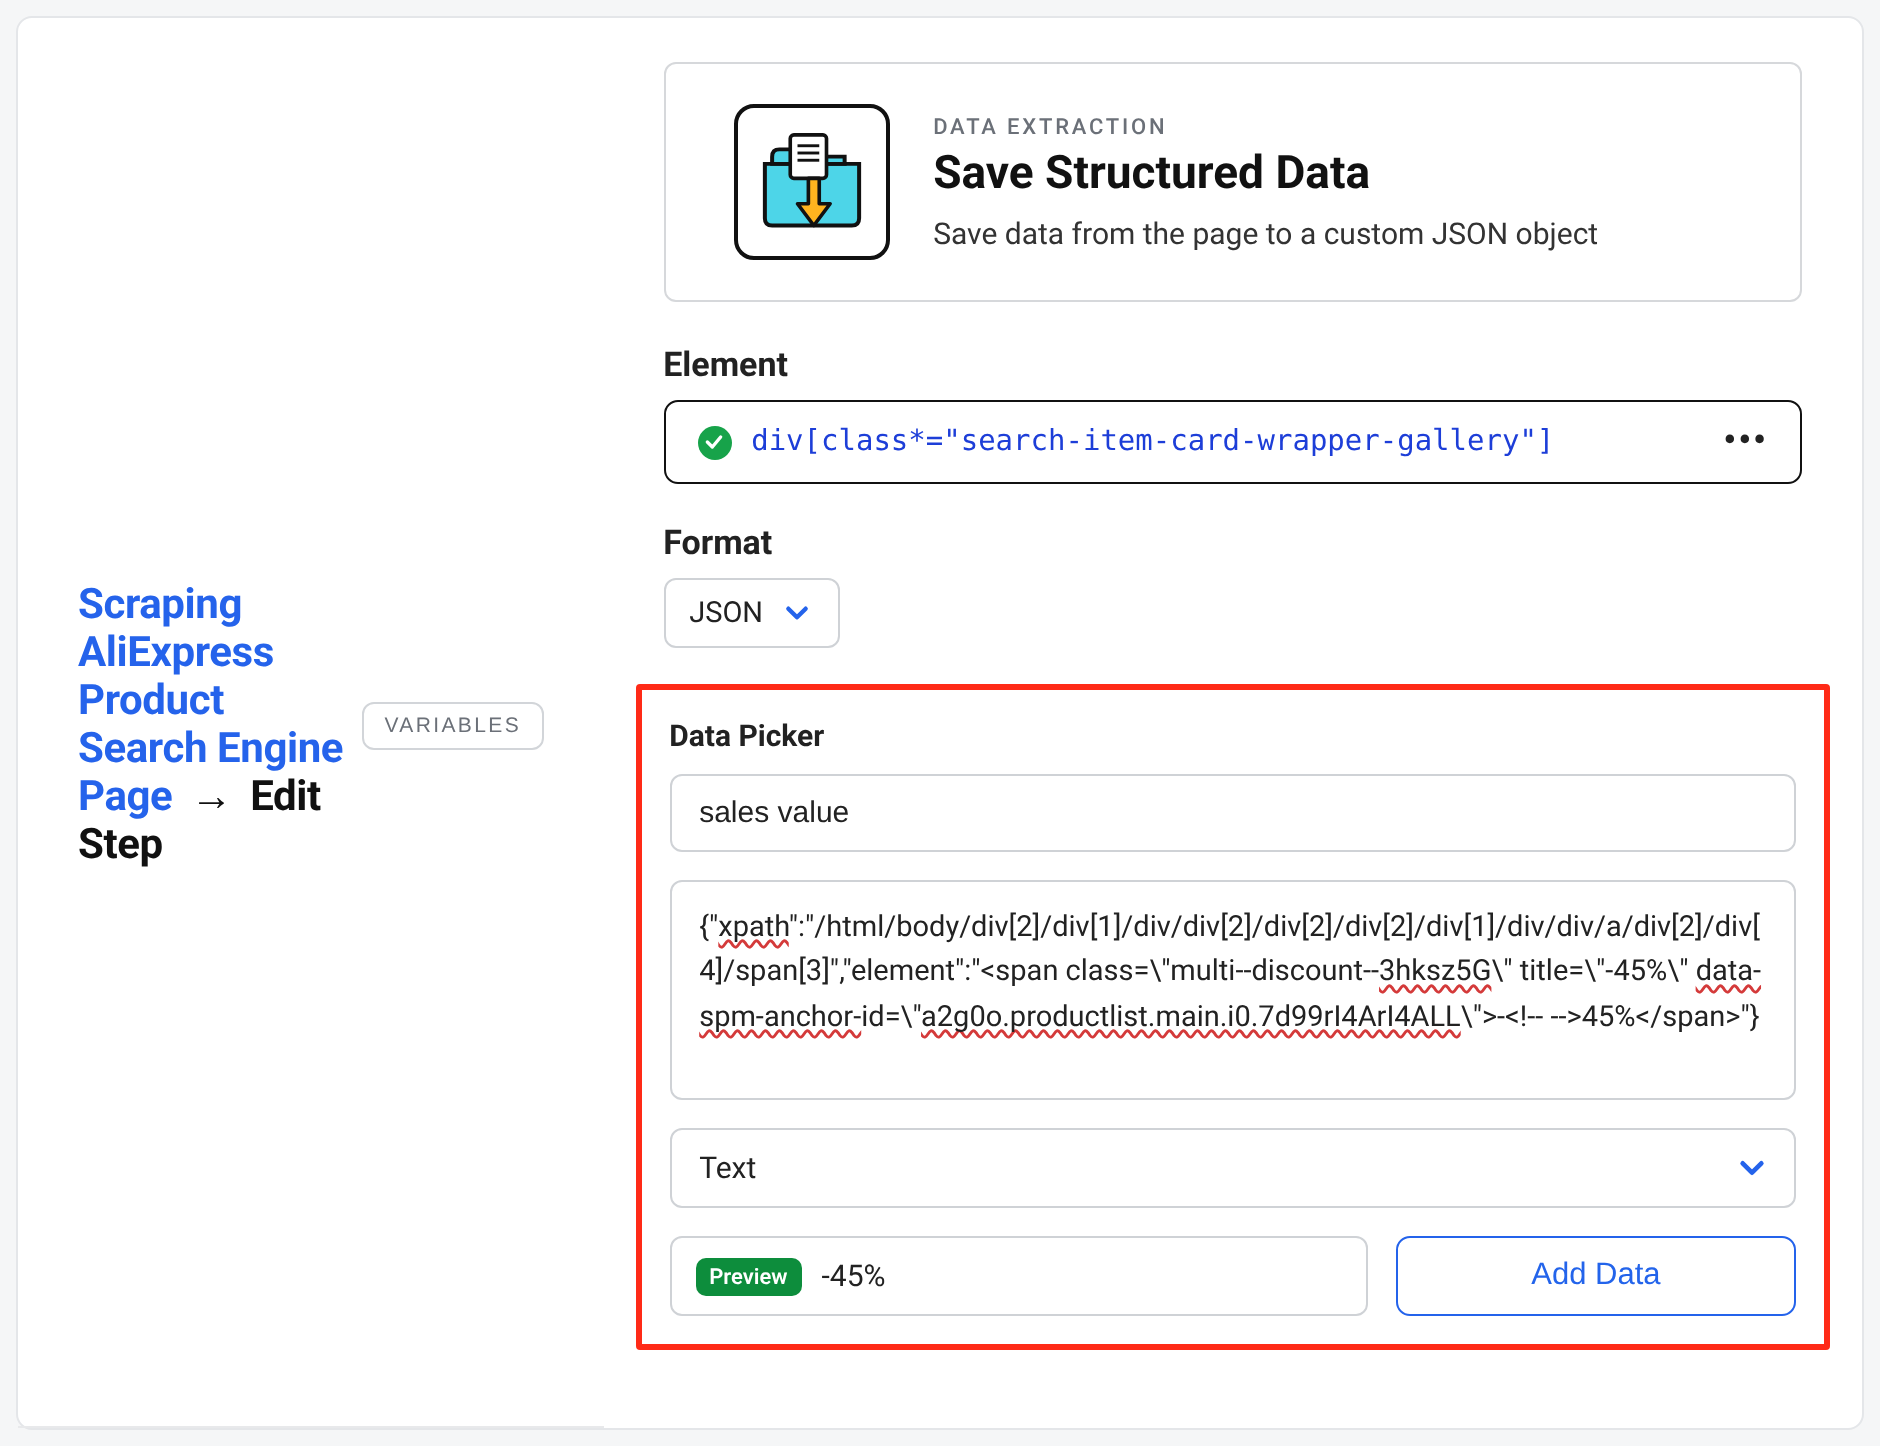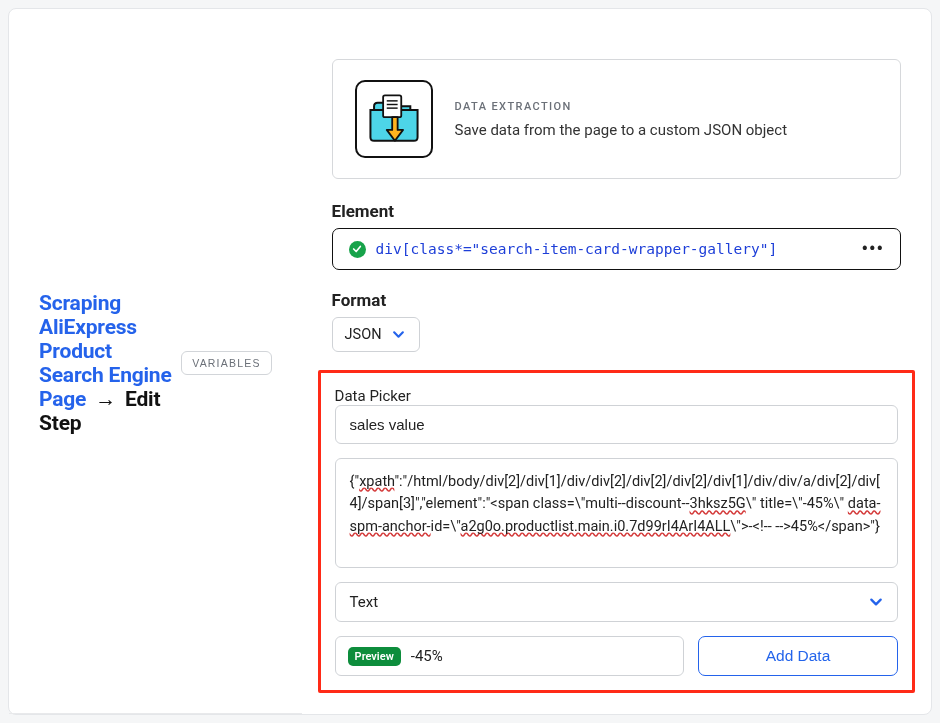--- a/index.html
+++ b/index.html
@@ -52,26 +52,25 @@
       cursor: pointer;
       font-weight: 500;
     }
     .content {
       padding: 22px 30px;
       overflow: auto;
     }
     .step-header-card {
       border: 1px solid #d6d8db;
       border-radius: 6px;
-      padding: 20px 22px;
+      padding: 20px 34px;
       display: flex;
       align-items: center;
       gap: 22px;
       margin-bottom: 22px;
-      margin-top: 28px;
     }
     .step-icon-box {
       width: 78px;
       height: 78px;
       border: 2px solid #111;
       border-radius: 10px;
       background: #fff;
       display: flex;
       align-items: center;
       justify-content: center;
@@ -160,23 +159,24 @@
       align-items: center;
     }
     .highlight-box {
       border: 3px solid #ff2a17;
       border-radius: 2px;
       padding: 14px 14px 14px 14px;
       margin-left: -14px;
       margin-right: -14px;
     }
     .picker-label {
-      font-weight: 400;
-      font-size: 15px;
-      color: #222;
+      font-weight: 700;
+      font-size: 15px;
+      color: #222;
+      margin-bottom: 10px;
     }
     .text-input {
       width: 100%;
       border: 1px solid #cfd2d6;
       border-radius: 6px;
       padding: 10px 14px;
       font-size: 15px;
       color: #222;
       margin-bottom: 14px;
       background: #fff;
@@ -278,20 +278,21 @@
             <line x1="4" y1="10" x2="16" y2="10" stroke="#111" stroke-width="1.6"></line>
             <line x1="4" y1="14" x2="16" y2="14" stroke="#111" stroke-width="1.6"></line>
           </g>
           <g transform="translate(30,30)">
             <path d="M0 0 L0 14 L-6 14 L3 26 L12 14 L6 14 L6 0 Z" fill="#ffb41f" stroke="#111" stroke-width="2" stroke-linejoin="round"></path>
           </g>
         </svg>
       </div>
       <div class="step-text">
         <div class="step-category">DATA EXTRACTION</div>
+        <div class="step-title">Save Structured Data</div>
         <div class="step-desc">Save data from the page to a custom JSON object</div>
       </div>
     </div>
 
     <div class="field-label">Element</div>
     <div class="element-box">
       <div class="element-left">
         <span class="check-icon">
           <svg width="10" height="10" viewBox="0 0 12 12">
               <path d="M2 6 L5 9 L10 3" fill="none" stroke="#fff" stroke-width="2" stroke-linecap="round" stroke-linejoin="round"></path>

